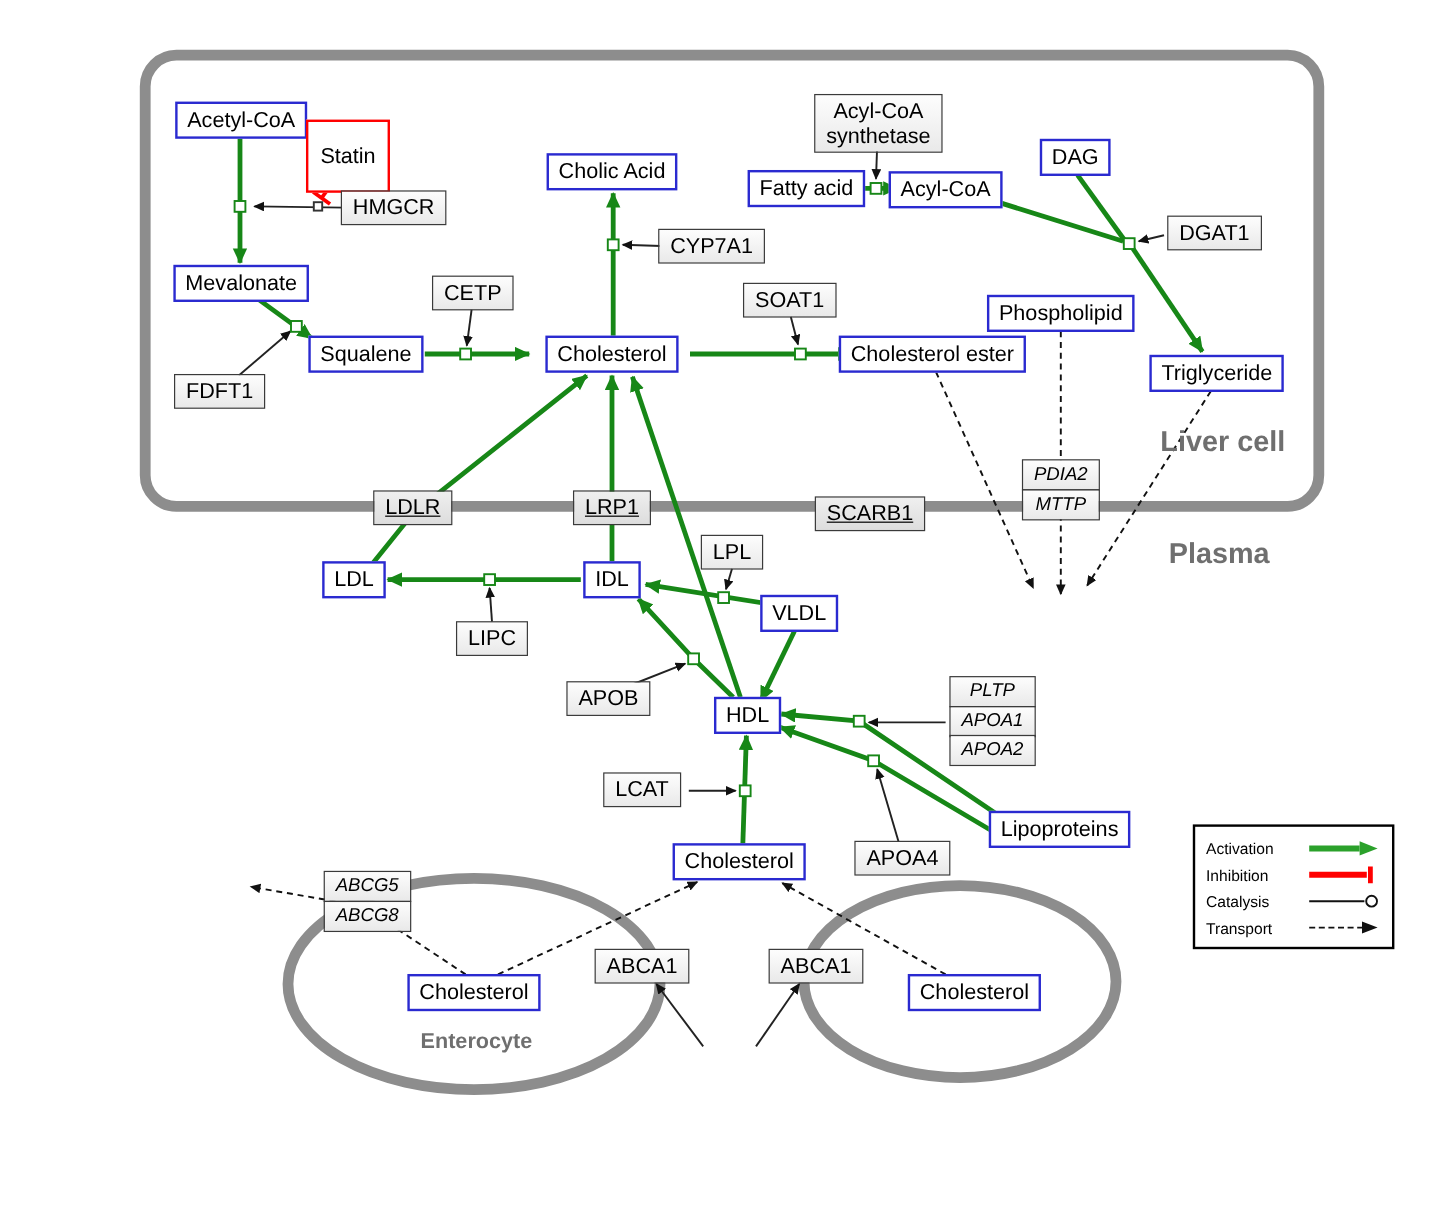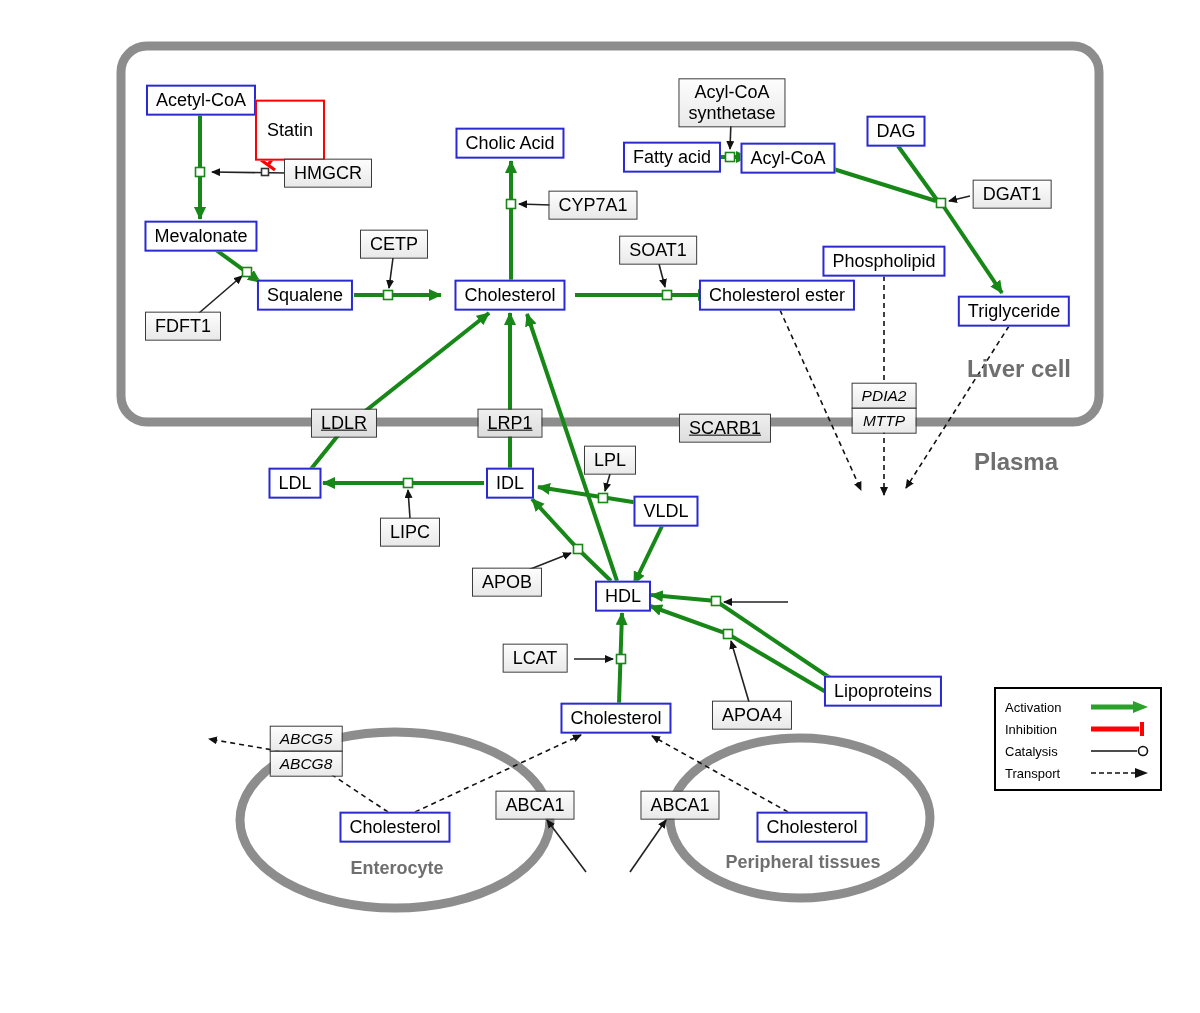--- a/index.html
+++ b/index.html
@@ -122,21 +122,20 @@
       <rect x="711.5" y="596.5" width="9" height="9"></rect>
       <rect x="723.5" y="629.5" width="9" height="9"></rect>
       <rect x="616.5" y="654.5" width="9" height="9"></rect>
       <rect x="261.5" y="168.5" width="7" height="7" stroke="#333"></rect>
     </g>
   </svg>
 
   <div class="region-label rl-big" style="left:1019px;top:369px">Liver cell</div>
   <div class="region-label rl-big" style="left:1016px;top:462px">Plasma</div>
   <div class="region-label rl-mid" style="left:397px;top:868px">Enterocyte</div>
-  <div class="region-label rl-mid" style="left:803px;top:862px">Peripheral tissues</div>
 
   <div class="node metabolite" style="left:201px;top:100px">Acetyl-CoA</div>
   <div class="node metabolite" style="left:201px;top:236px">Mevalonate</div>
   <div class="node metabolite" style="left:305px;top:295px">Squalene</div>
   <div class="node metabolite" style="left:510px;top:143px">Cholic Acid</div>
   <div class="node metabolite" style="left:510px;top:295px">Cholesterol</div>
   <div class="node metabolite" style="left:672px;top:157px">Fatty acid</div>
   <div class="node metabolite" style="left:788px;top:158px">Acyl-CoA</div>
   <div class="node metabolite" style="left:896px;top:131px">DAG</div>
   <div class="node metabolite" style="left:884px;top:261px">Phospholipid</div>
@@ -172,20 +171,25 @@
   <div class="node enzyme" style="left:535px;top:658px">LCAT</div>
   <div class="node enzyme" style="left:752px;top:715px">APOA4</div>
   <div class="node enzyme" style="left:535px;top:805px">ABCA1</div>
   <div class="node enzyme" style="left:680px;top:805px">ABCA1</div>
 
   <div class="stack" style="left:884px;top:408px">
     <div class="stack-row">PDIA2</div>
     <div class="stack-row">MTTP</div>
   </div>
 
+  <div class="stack" style="left:827px;top:601px">
+    <div class="stack-row">PLTP</div>
+    <div class="stack-row">APOA1</div>
+    <div class="stack-row">APOA2</div>
+  </div>
 
   <div class="stack" style="left:306px;top:751px">
     <div class="stack-row">ABCG5</div>
     <div class="stack-row">ABCG8</div>
   </div>
 
 
 
   <div class="legend">
     <div class="legend-row">

